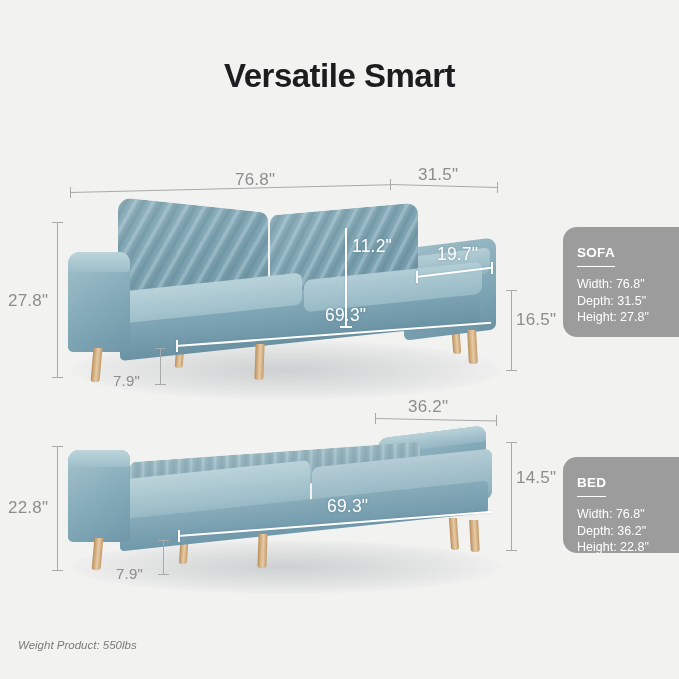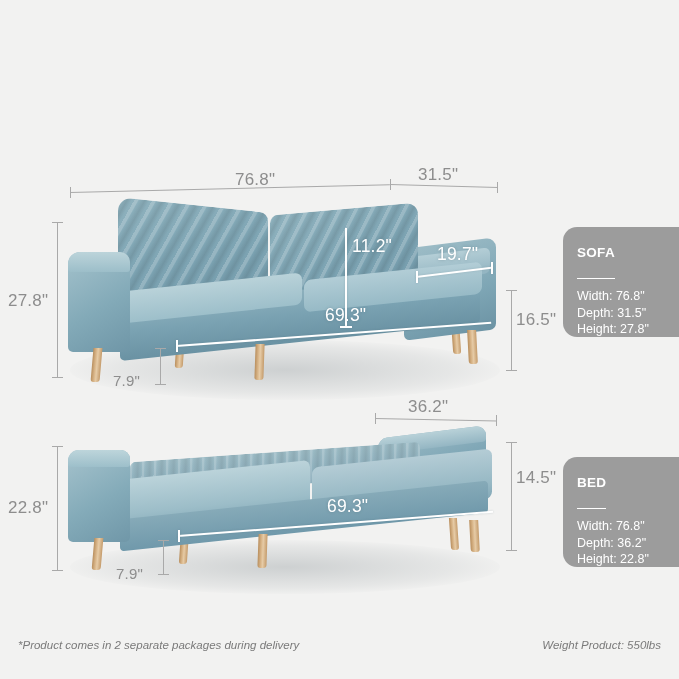--- a/index.html
+++ b/index.html
@@ -24,25 +24,25 @@
   .infocard{
     position:absolute;right:0;
     width:116px;
     background:#9c9c9c;
     border-radius:14px 0 0 14px;
     box-sizing:border-box;
     padding:16px 0 16px 14px;
     color:#ffffff;
   }
   .infocard.sofa{top:227px;height:110px;}
-  .infocard.bed{top:457px;height:110px;}
+  .infocard.bed{top:457px;height:96px;}
   .ic-title{
     font-size:13.5px;font-weight:700;letter-spacing:.3px;
     border-bottom:1.5px solid #ffffff;display:inline-block;
-    padding-bottom:18px;margin-bottom:9px;
+    padding-bottom:6px;margin-bottom:9px;
   }
   .ic-line{font-size:12.5px;line-height:16.5px;white-space:nowrap;}
 
   
   .footer{
     position:absolute;left:18px;right:18px;bottom:28px;
     display:flex;justify-content:space-between;align-items:center;
     font-style:italic;font-size:11.5px;color:#7a7a7a;
   }
 
@@ -106,20 +106,21 @@
         rgba(0,0,0,0) 12px),
       linear-gradient(180deg,#9dbcc6 0%,#86a9b8 100%);
   }
 </style>
 </head>
 <body>
 
 <div class="stage">
 
   <div class="title">
+    <span>Versatile Smart</span>
   </div>
 
   <div>
 
     <div class="shadow" style="left:70px;top:340px;width:430px;height:60px;"></div>
 
     <div class="leg" style="left:176px;top:330px;width:8px;height:38px;transform:skewX(-4deg);"></div>
     <div class="leg" style="left:452px;top:318px;width:8px;height:36px;transform:skewX(4deg);"></div>
 
     <div class="cushion" style="left:404px;top:243px;width:92px;height:92px;
@@ -268,17 +269,16 @@
   </div>
 
   <div class="infocard bed">
     <div class="ic-title">BED</div>
     <div class="ic-line">Width: 76.8"</div>
     <div class="ic-line">Depth: 36.2"</div>
     <div class="ic-line">Height: 22.8"</div>
   </div>
 
   <div class="footer">
-    <div>*Product comes in 2 separate packages during delivery</div>
     <div>Weight Product: 550lbs</div>
   </div>
 
 </div>
 
 </body></html>

